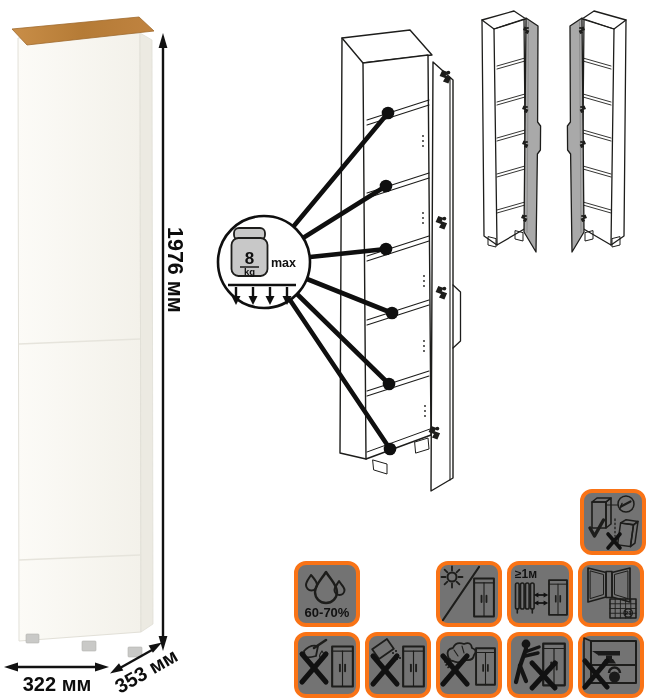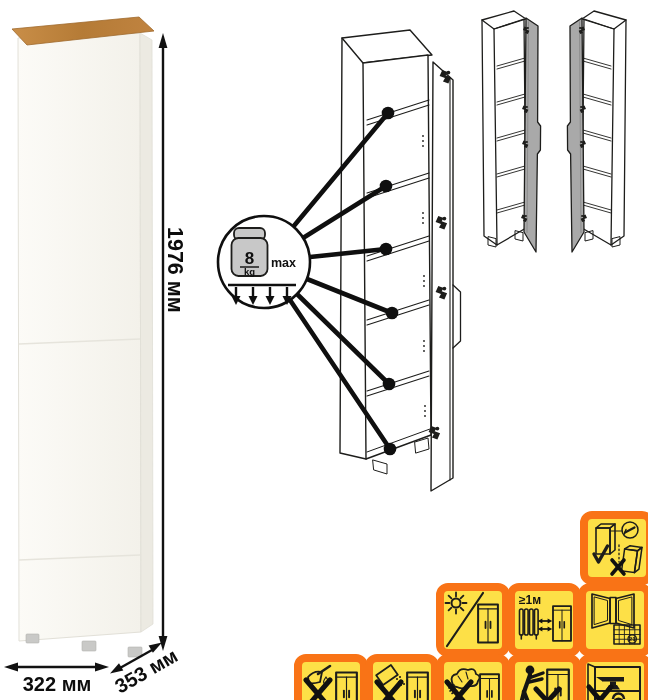--- a/index.html
+++ b/index.html
@@ -1,20 +1,20 @@
 <!DOCTYPE html>
 <html><head>
 <meta charset="utf-8">
 <style>
   html,body{margin:0;padding:0;background:#ffffff;}
   #stage{position:relative;width:648px;height:700px;background:#ffffff;overflow:hidden;
          font-family:"Liberation Sans","DejaVu Sans",sans-serif;color:#0d0d0d;}
   .abs{position:absolute;}
-  .icon-cell{position:absolute;width:58px;height:58px;border:8px solid #f97316;border-radius:12px;
-             background:#fde047;box-sizing:content-box;margin-top:22px;}
+  .icon-cell{position:absolute;width:58px;height:58px;border:4px solid #f97316;border-radius:12px;
+             background:#737373;box-sizing:content-box;}
   .icon-cell svg{display:block;width:58px;height:58px;}
   svg text{font-family:"Liberation Sans","DejaVu Sans",sans-serif;}
   .lineart{stroke:#1d1d1b;fill:none;stroke-linejoin:round;stroke-linecap:round;}
 </style>
 </head>
 <body>
 
 <div id="stage">
 
   <svg width="0" height="0" style="position:absolute">
@@ -196,20 +196,28 @@
         <rect x="35" y="31" width="13" height="22"></rect>
         <polygon points="48,31 52,27 52,49 48,53"></polygon>
       </g>
       <g stroke="#111" stroke-width="3.6" stroke-linecap="round">
         <line x1="24" y1="41" x2="36" y2="55"></line>
           <line x1="36" y1="41" x2="24" y2="55"></line>
       </g>
     </svg>
   </div>
 
+  <div class="icon-cell" style="left:294px;top:561px">
+    <svg viewBox="0 0 58 58">
+      <path d="M28,7 C23,15 17,20 17,27 a11,11 0 0 0 22,0 C39,20 33,15 28,7 Z" class="lineart" stroke-width="2.4"></path>
+      <path d="M13,10 C10.5,14 8,16.5 8,20 a5.5,5.5 0 0 0 11,0 C19,16.5 16.5,14 13,10 Z" class="lineart" stroke-width="2"></path>
+      <path d="M41,16 C39,19.5 36.5,22 36.5,25 a5,5 0 0 0 10,0 C46.5,22 43,19.5 41,16 Z" class="lineart" stroke-width="2"></path>
+      <text x="29" y="52" text-anchor="middle" font-size="13" font-weight="bold" fill="#111">60-70%</text>
+    </svg>
+  </div>
 
 
   <div class="icon-cell" style="left:436px;top:561px">
     <svg viewBox="0 0 58 58">
       <g class="lineart" stroke-width="1.8">
         <circle cx="12" cy="12" r="4.5" stroke-width="2"></circle>
         <line x1="12" y1="1.5" x2="12" y2="5.5"></line>
           <line x1="12" y1="18.5" x2="12" y2="22.5"></line>
         <line x1="1.5" y1="12" x2="5.5" y2="12"></line>
           <line x1="18.5" y1="12" x2="22.5" y2="12"></line>

